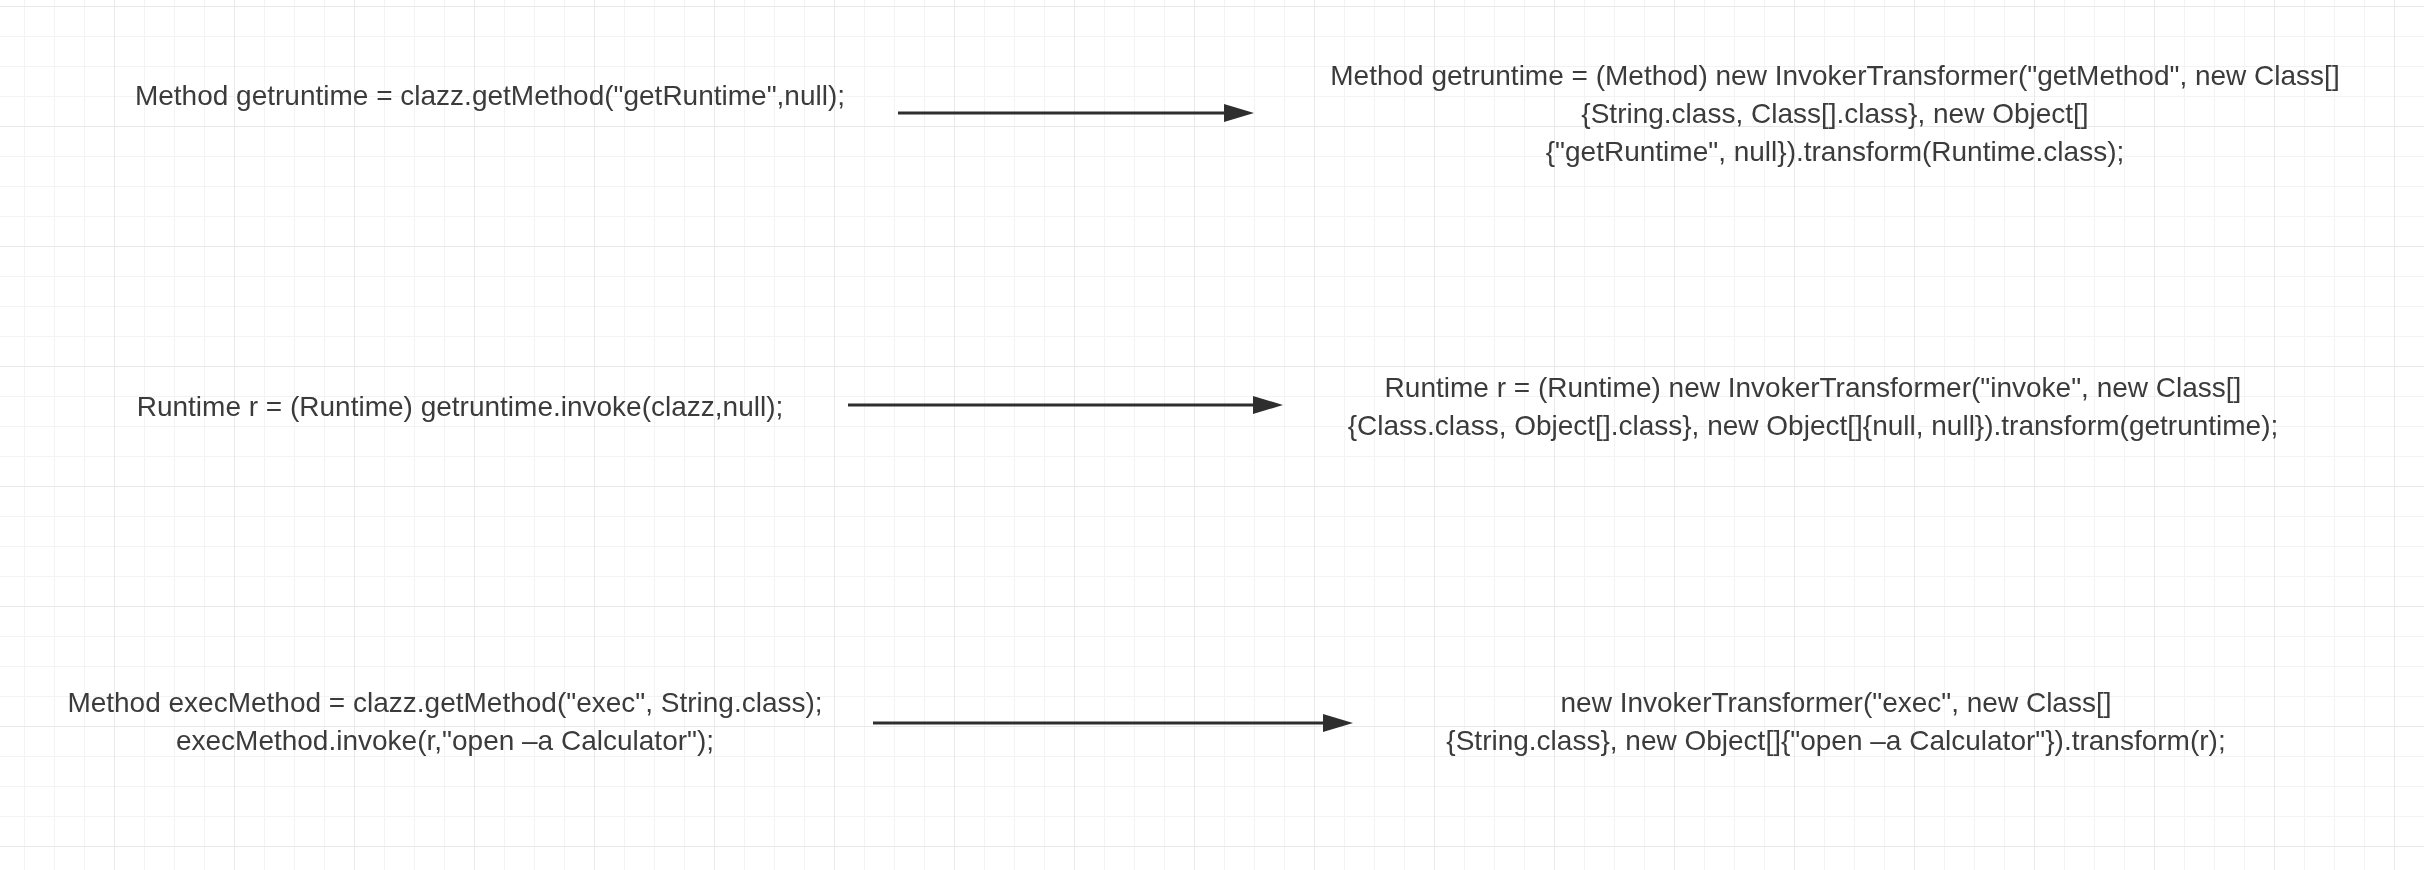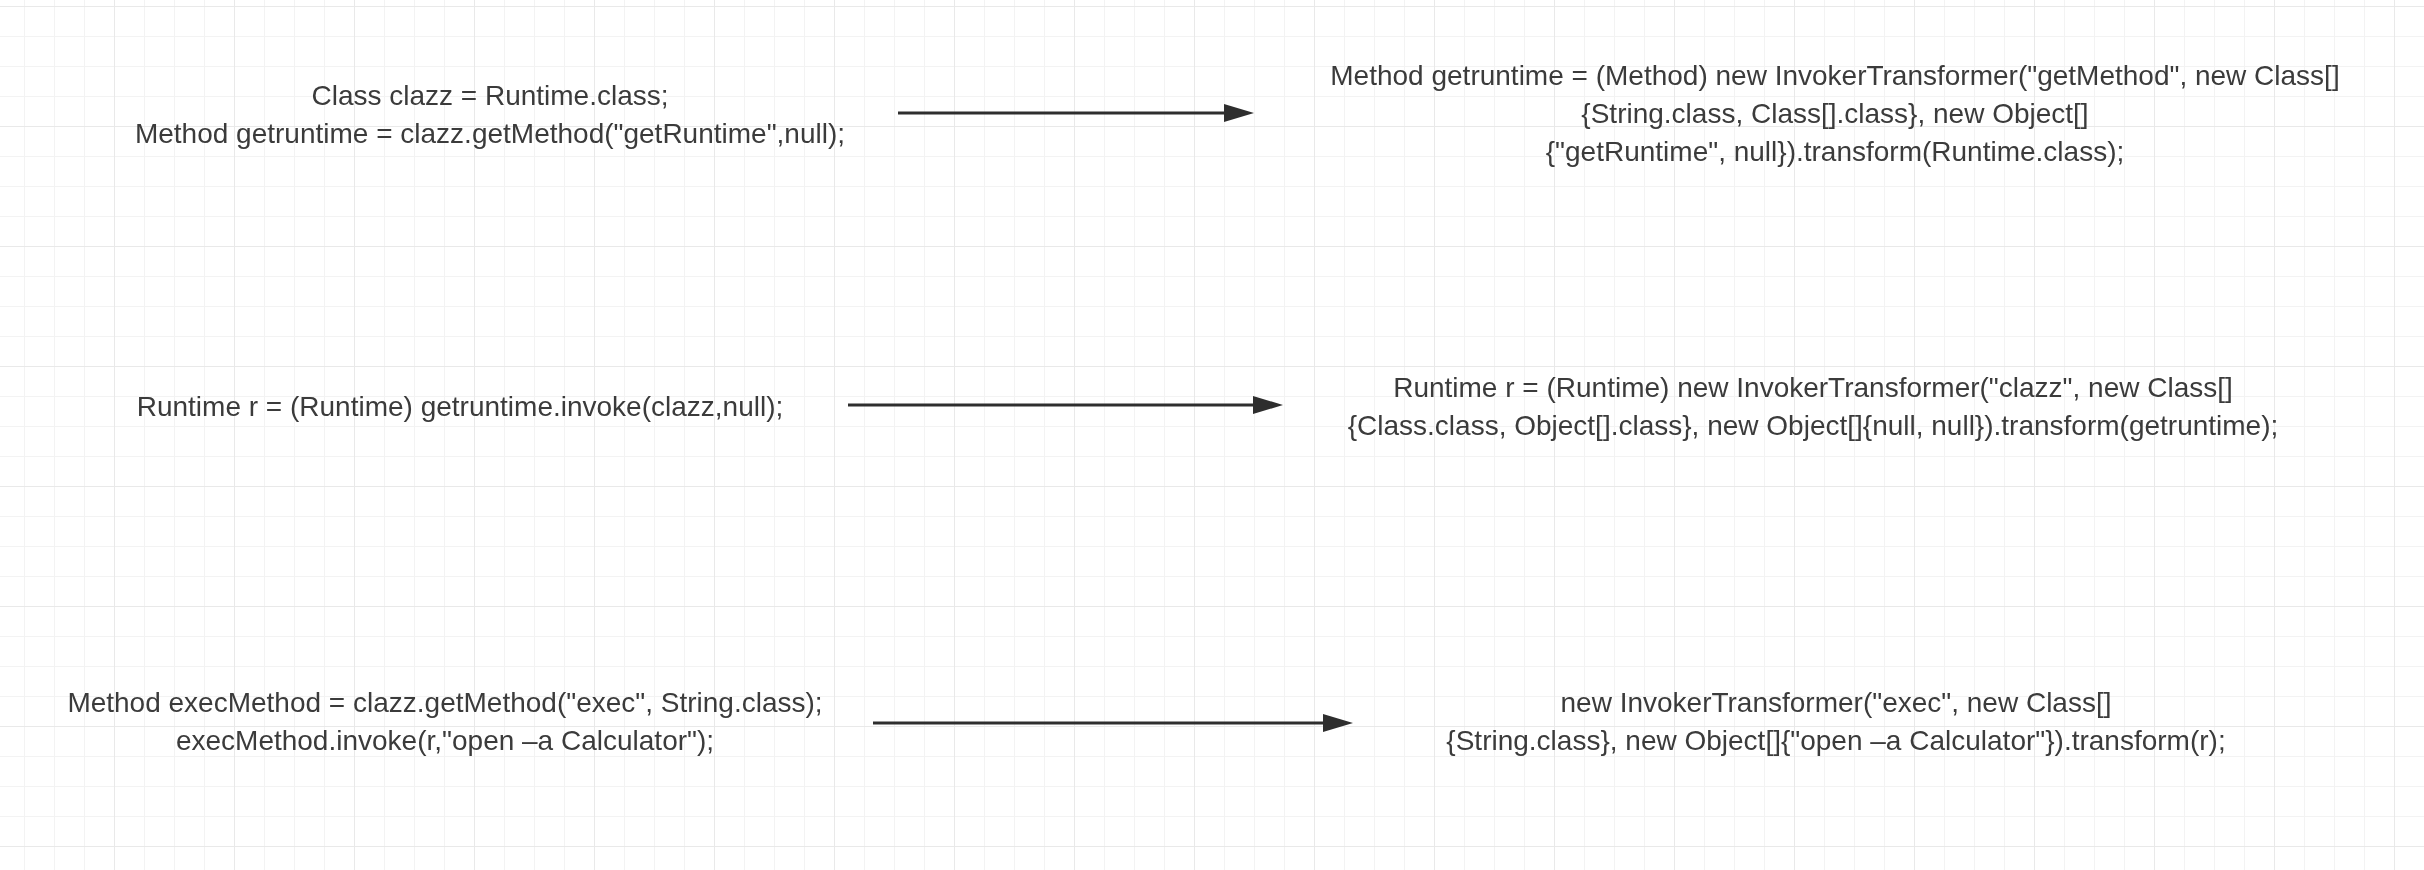--- a/index.html
+++ b/index.html
@@ -48,21 +48,20 @@
     stroke: none;
   }
 </style>
 </head>
 <body>
 
 <div class="canvas">
 
   <div>
     <div class="code-block" style="left:40px; top:77px; width:900px;">
-      <div class="code-line">Class clazz = Runtime.class;</div>
       <div class="code-line">Method getruntime = clazz.getMethod("getRuntime",null);</div>
     </div>
 
     <svg class="arrow" style="left:896px; top:99px;" width="364" height="28" viewBox="0 0 364 28">
       <line x1="2" y1="14" x2="330" y2="14"></line>
       <polygon points="328,5 358,14 328,23"></polygon>
     </svg>
 
     <div class="code-block" style="left:1235px; top:57px; width:1200px;">
       <div class="code-line">Method getruntime = (Method) new InvokerTransformer("getMethod", new Class[]</div>
@@ -75,21 +74,21 @@
     <div class="code-block" style="left:10px; top:388px; width:900px;">
       <div class="code-line">Runtime r = (Runtime) getruntime.invoke(clazz,null);</div>
     </div>
 
     <svg class="arrow" style="left:846px; top:391px;" width="448" height="28" viewBox="0 0 448 28">
       <line x1="2" y1="14" x2="409" y2="14"></line>
       <polygon points="407,5 437,14 407,23"></polygon>
     </svg>
 
     <div class="code-block" style="left:1213px; top:369px; width:1200px;">
-      <div class="code-line">Runtime r = (Runtime) new InvokerTransformer("clazz", new Class[]</div>
+      <div class="code-line">Runtime r = (Runtime) new InvokerTransformer("invoke", new Class[]</div>
       <div class="code-line">{Class.class, Object[].class}, new Object[]{null, null}).transform(getruntime);</div>
     </div>
   </div>
 
   <div>
     <div class="code-block" style="left:-10px; top:684px; width:910px;">
       <div class="code-line">Method execMethod = clazz.getMethod("exec", String.class);</div>
       <div class="code-line">execMethod.invoke(r,"open –a Calculator");</div>
     </div>
 

